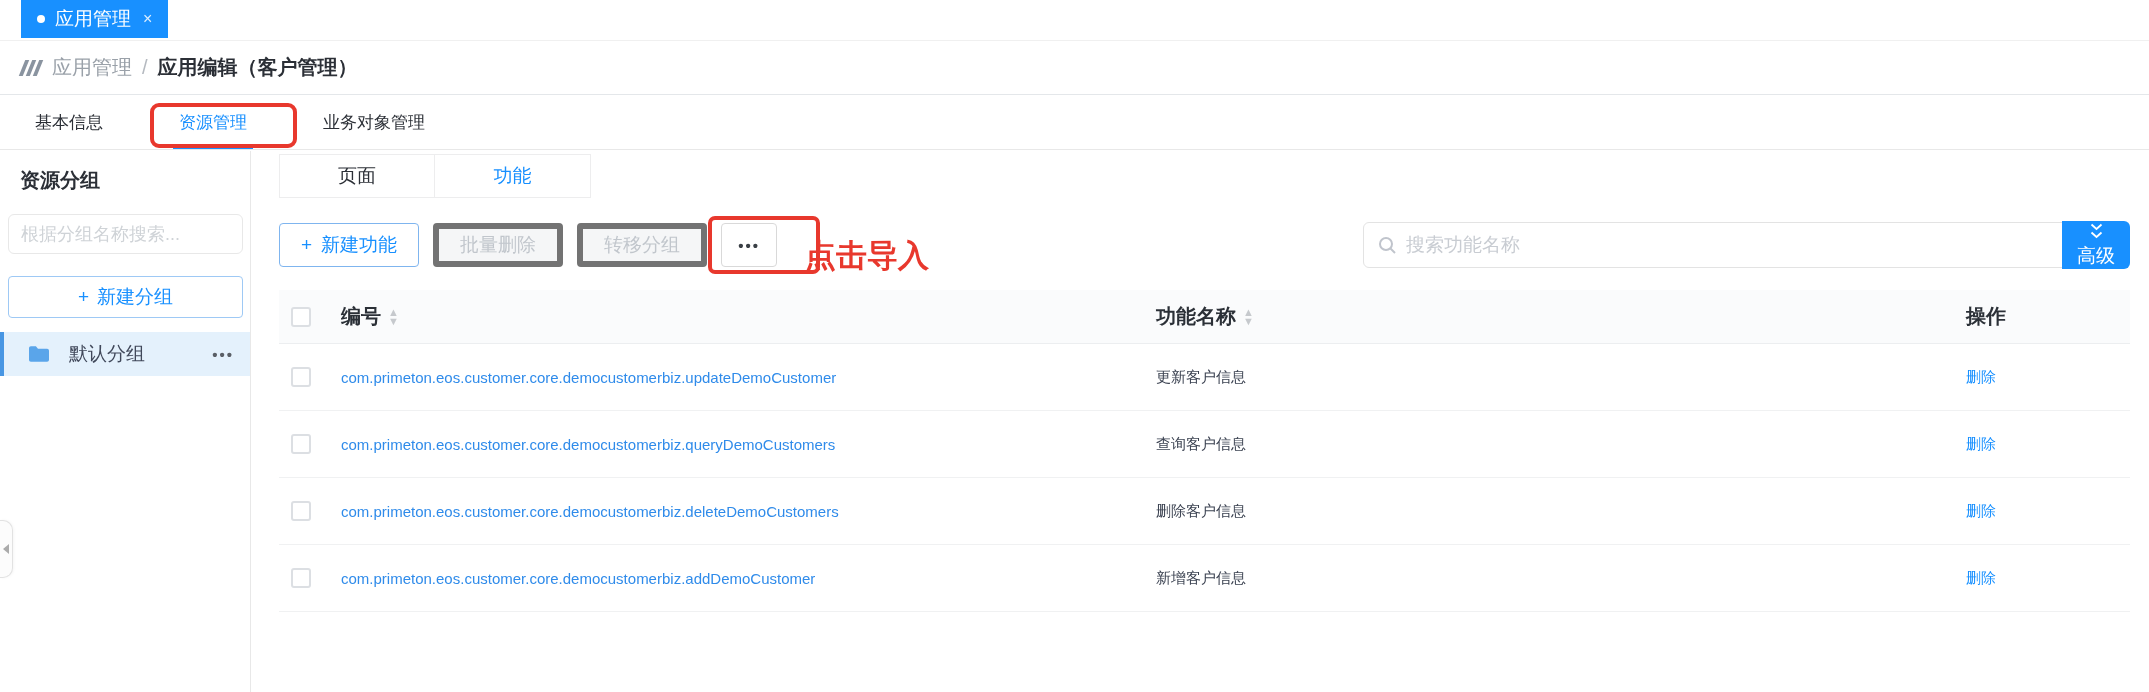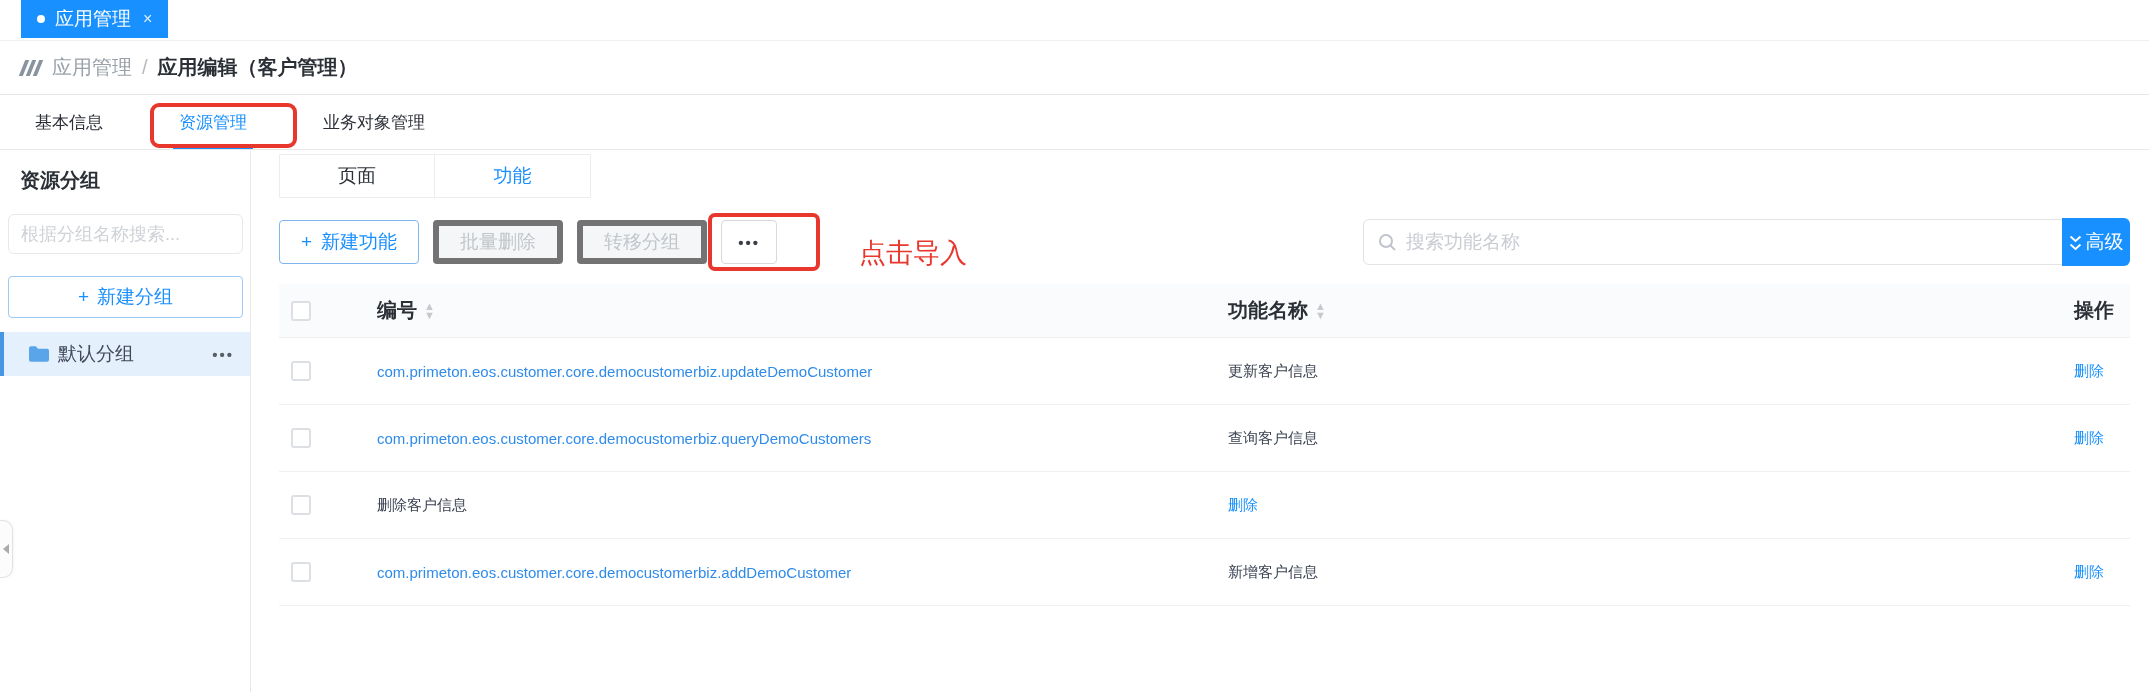--- a/index.html
+++ b/index.html
@@ -30,50 +30,50 @@
 
   
   .content { position:absolute; top:151px; left:0; right:0; bottom:0; display:flex; }
   .sidebar { width:251px; border-right:1px solid #e8e8e8; background:#fff; position:relative; }
   .sb-title { padding:16px 20px 4px; font-size:20px; font-weight:bold; color:#2b2f36; }
   .sb-search { display:block; width:235px; margin:16px 8px 0; height:40px; border:1px solid #e8e8e8; border-radius:6px; padding:0 12px; font-size:18px; color:#333; outline:none; font-family:inherit; }
   .sb-search::placeholder { color:#cfd3d7; }
   .sb-newgroup { display:flex; align-items:center; justify-content:center; gap:8px; width:235px; margin:22px 8px 0; height:42px; background:#fff; border:1px solid #9ec9f5; border-radius:4px; color:#1890ff; font-size:19px; cursor:pointer; font-family:inherit; }
   .sb-group { margin-top:14px; height:44px; display:flex; align-items:center; background:#e4f1fc; border-left:4px solid #4896e3; cursor:pointer; }
   .folder-ic { margin-left:24px; display:inline-flex; }
-  .sb-group-name { margin-left:8px; font-size:19px; color:#40485a; flex:1; }
+  .sb-group-name { margin-left:19px; font-size:19px; color:#40485a; flex:1; }
   .sb-group-more { margin-right:16px; color:#5a5f66; font-size:15px; letter-spacing:2px; font-weight:bold; cursor:pointer; }
   .collapse-handle { position:absolute; left:0; top:369px; width:13px; height:58px; background:#fcfcfc; border:1px solid #e2e2e2; border-left:none; border-radius:0 10px 10px 0; display:flex; align-items:center; justify-content:center; cursor:pointer; box-shadow:1px 0 3px rgba(0,0,0,.04); }
   .collapse-arrow { width:0; height:0; border-top:5px solid transparent; border-bottom:5px solid transparent; border-right:6px solid #ababab; }
 
   
   .main { flex:1; padding-left:28px; position:relative; }
   .sub-tabs { margin-top:3px; display:inline-flex; border:1px solid #ededee; }
   .sub-tab { width:155px; height:42px; display:flex; align-items:center; justify-content:center; font-size:19px; color:#2b2f36; background:#fff; cursor:pointer; border-right:1px solid #ededee; }
   .sub-tab:last-child { border-right:none; }
   .sub-tab.active { color:#1890ff; }
 
   .toolbar { margin-top:15px; display:flex; align-items:center; padding-right:19px; position:relative; }
   .btn { height:44px; border-radius:4px; font-size:19px; display:inline-flex; align-items:center; justify-content:center; cursor:pointer; font-family:inherit; }
   .btn-primary-ghost { padding:0 21px; gap:9px; background:#fff; border:1px solid #7fb5ef; color:#1890ff; }
   .btn-disabled { margin-left:14px; padding:0 21px; background:#f5f6f7; border:6px solid #737373; color:#c1c6cc; cursor:not-allowed; }
   .more-wrap { position:relative; margin-left:14px; }
   .btn-more { width:56px; background:#fff; border:1px solid #d9d9d9; color:#3a3f45; font-size:15px; letter-spacing:2px; font-weight:bold; }
   .anno-box-more { position:absolute; left:-13px; top:-7px; width:112px; height:58px; border:4px solid #e8382d; border-radius:7px; pointer-events:none; z-index:6; }
-  .anno-text { margin-left:82px; margin-top:22px; color:#e8382d; font-size:27px; font-weight:normal; white-space:nowrap; }
+  .anno-text { margin-left:28px; margin-top:22px; color:#e8382d; font-size:31px; font-weight:bold; white-space:nowrap; }
   .tb-spacer { flex:1; }
   .searchbox { width:700px; height:46px; border:1px solid #e3e3e3; border-radius:6px 0 0 6px; display:flex; align-items:center; padding:0 14px; gap:9px; background:#fff; }
   .searchbox input { border:none; outline:none; flex:1; font-size:19px; color:#333; font-family:inherit; }
   .searchbox input::placeholder { color:#c8ccd2; }
-  .btn-advanced { width:68px; height:48px; margin-left:-1px; background:#1890ff; border:none; border-radius:0 6px 6px 0; color:#fff; font-size:19px; display:inline-flex; flex-direction:row; align-items:center; justify-content:center; gap:4px; cursor:pointer; font-family:inherit; }
+  .btn-advanced { width:68px; height:48px; margin-left:-1px; background:#1890ff; border:none; border-radius:0 6px 6px 0; color:#fff; font-size:19px; display:inline-flex; flex-direction:column; align-items:center; justify-content:center; gap:4px; cursor:pointer; font-family:inherit; }
   .chevs { display:flex; flex-direction:column; line-height:0; margin-top:2px; }
 
   
   .table { margin-top:13px; margin-right:19px; }
-  .trow { display:grid; grid-template-columns:62px 815px 810px 1fr; align-items:center;gap:36px; }
+  .trow { display:grid; grid-template-columns:62px 815px 810px 1fr; align-items:center; }
   .thead { height:54px; background:#fafbfc; border-bottom:1px solid #eceef0; font-weight:bold; font-size:20px; color:#2b3037; }
   .tbody-row { height:67px; border-bottom:1px solid #f0f1f2; font-size:15px; background:#fff; }
   .cell-check { display:flex; justify-content:flex-start; padding-left:12px; }
   .checkbox { width:20px; height:20px; border:2px solid #dcdfe3; border-radius:3px; background:#fff; cursor:pointer; }
   .th-label { display:inline-flex; align-items:center; gap:7px; }
   .sorter { display:inline-flex; flex-direction:column; line-height:9px; font-size:11px; color:#c6c9cd; cursor:pointer; }
   .link { color:#2f8bea; cursor:pointer; text-decoration:none; }
   .cell-name { color:#3c4352; }
   .action-link { color:#1890ff; cursor:pointer; }
 </style>
@@ -217,20 +217,21 @@
             </div>
           <div><a class="link">com.primeton.eos.customer.core.democustomerbiz.queryDemoCustomers</a></div>
           <div class="cell-name">查询客户信息</div>
           <div><a class="action-link">删除</a></div>
         </div>
 
         <div class="trow tbody-row">
           <div class="cell-check">
               <span class="checkbox"></span>
             </div>
+          <div><a class="link">com.primeton.eos.customer.core.democustomerbiz.deleteDemoCustomers</a></div>
           <div class="cell-name">删除客户信息</div>
           <div><a class="action-link">删除</a></div>
         </div>
 
         <div class="trow tbody-row">
           <div class="cell-check">
               <span class="checkbox"></span>
             </div>
           <div><a class="link">com.primeton.eos.customer.core.democustomerbiz.addDemoCustomer</a></div>
           <div class="cell-name">新增客户信息</div>

